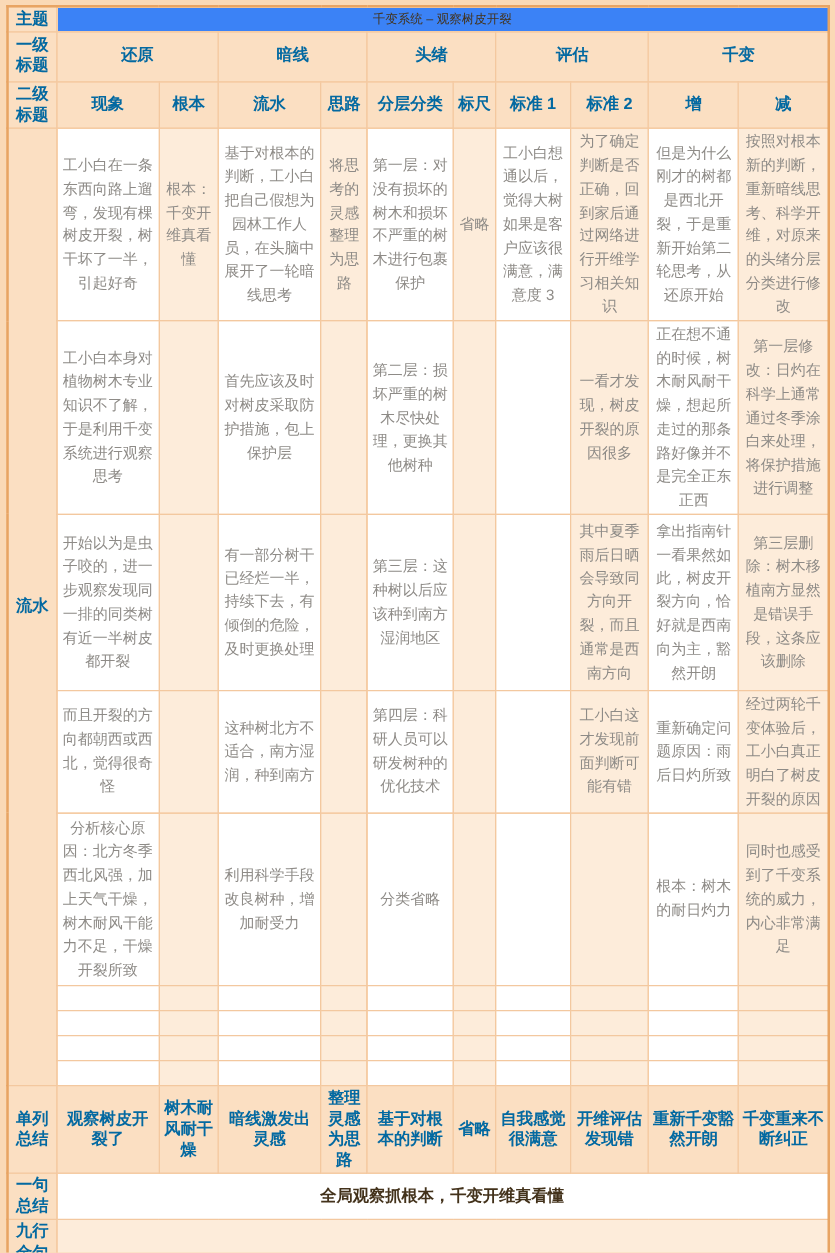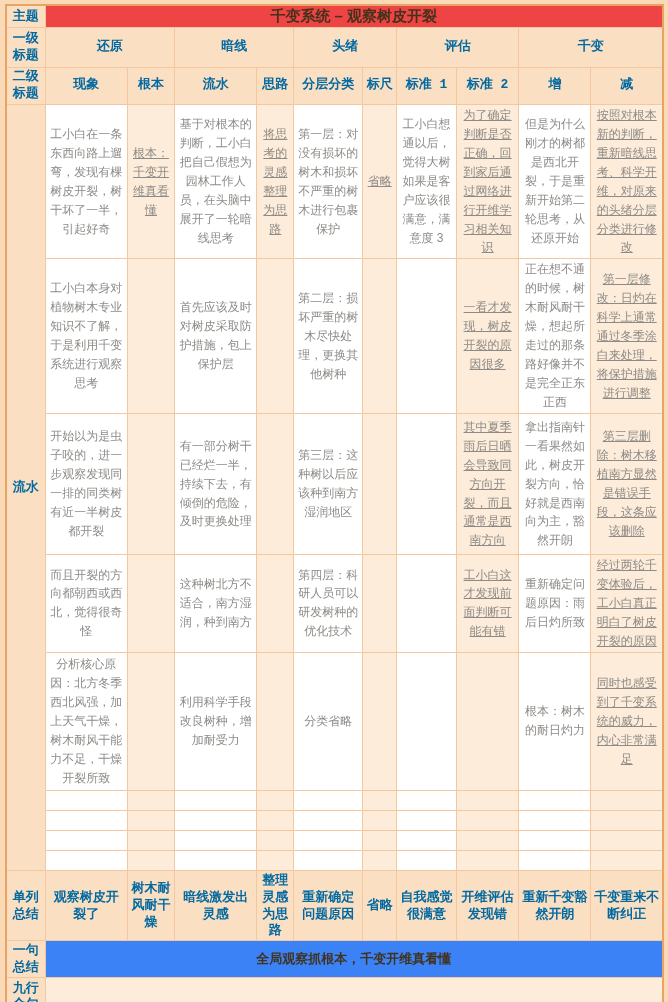--- a/index.html
+++ b/index.html
@@ -30,31 +30,31 @@
     font-size:13px;
     line-height:1.3;
     margin-top:16px;
   }
   .bc{
     font-size:12px;
     color:#8e8b87;
     line-height:1.58;
   }
   .cw{background:#ffffff;}
-  .cp{background:#fdecda;text-decoration:underline;}
+  .cp{background:#fdecda;}
   .title-cell{
-    background:#ef4444;color:#43321b;font-weight:bold;font-size:15px;
+    background:#3b82f6;color:#43321b;font-weight:normal;font-size:10px;
   }
   .sentence-cell{
-    background:#3b82f6;color:#43321b;font-weight:bold;font-size:13px;
+    background:#ffffff;color:#43321b;font-weight:bold;font-size:13px;
   }
   .golden-cell{background:#fdecda;}
   tr.t-theme{height:20px;}
   tr.t-l1{height:40px;font-family:Liberation Mono, monospace;}
-  tr.t-l2{height:29px;font-family:Liberation Mono, monospace;}
+  tr.t-l2{height:29px;}
   tr.r1{height:138px;}
   tr.r2{height:154px;}
   tr.r3{height:141px;}
   tr.r4{height:94px;}
   tr.r5{height:138px;margin-left:22px;}
   tr.re{height:20px;}
   tr.t-sum{height:61px;}
   tr.t-sen{height:32px;}
   tr.t-gold{height:38px;}
 </style>
@@ -222,21 +222,21 @@
     <td class="bc cw"></td>
     <td class="bc cp"></td>
   </tr>
 
   <tr class="t-sum">
     <td class="hd">单列总结</td>
     <td class="hd">观察树皮开裂了</td>
     <td class="hd">树木耐风耐干燥</td>
     <td class="hd">暗线激发出灵感</td>
     <td class="hd">整理灵感为思路</td>
-    <td class="hd">重新确定问题原因</td>
+    <td class="hd">基于对根本的判断</td>
     <td class="hd">省略</td>
     <td class="hd">自我感觉很满意</td>
     <td class="hd">开维评估发现错</td>
     <td class="hd">重新千变豁然开朗</td>
     <td class="hd">千变重来不断纠正</td>
   </tr>
 
   <tr class="t-sen">
     <td class="hd">一句总结</td>
     <td class="sentence-cell" colspan="10">全局观察抓根本，千变开维真看懂</td>

